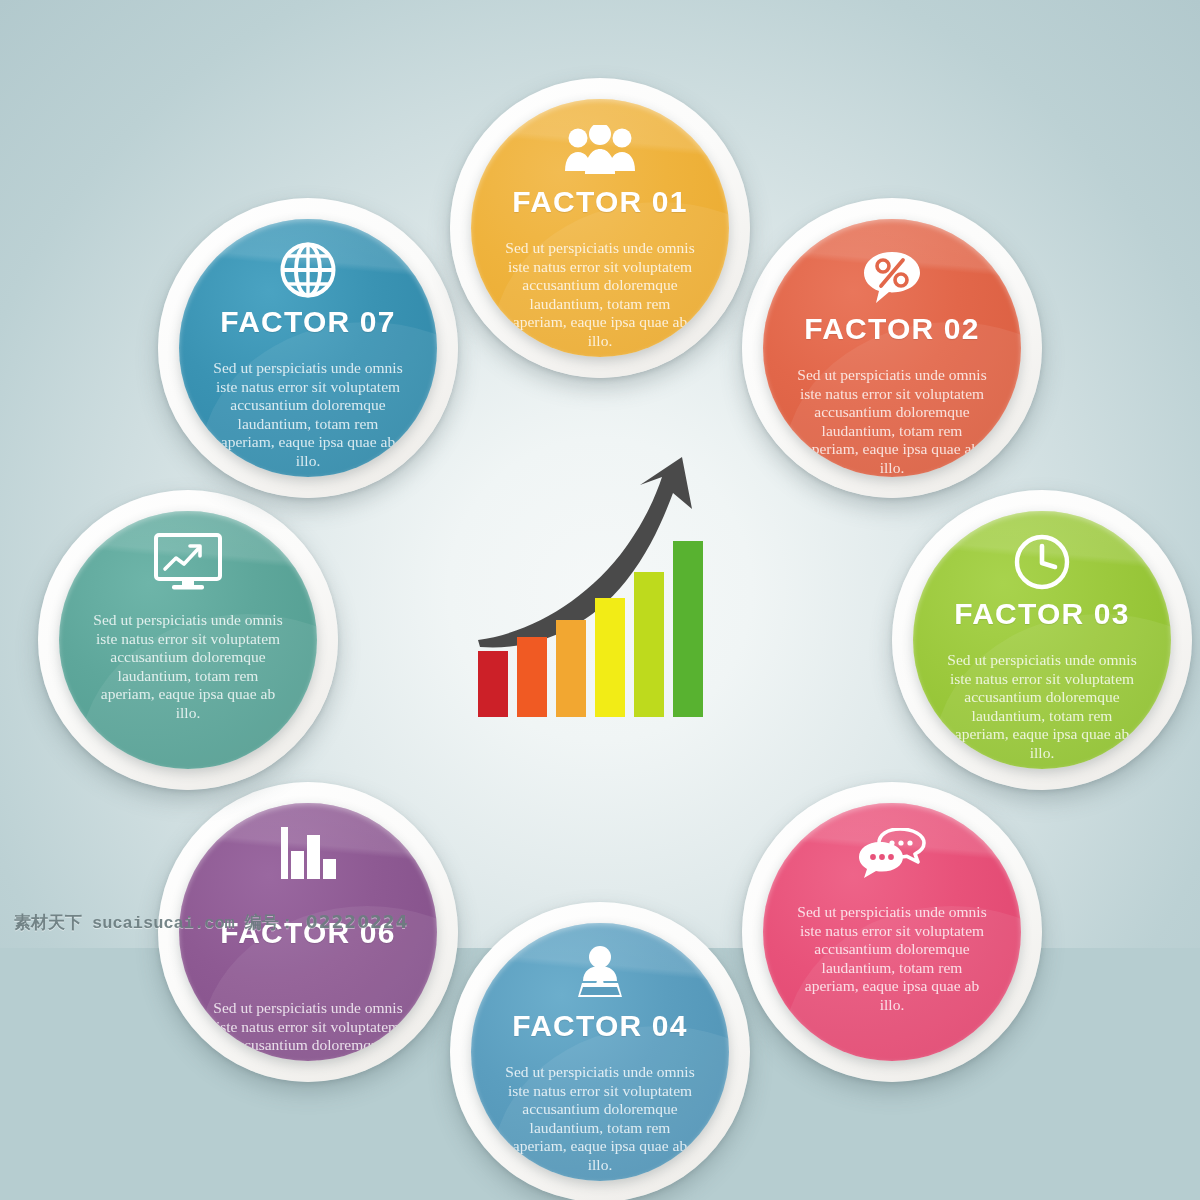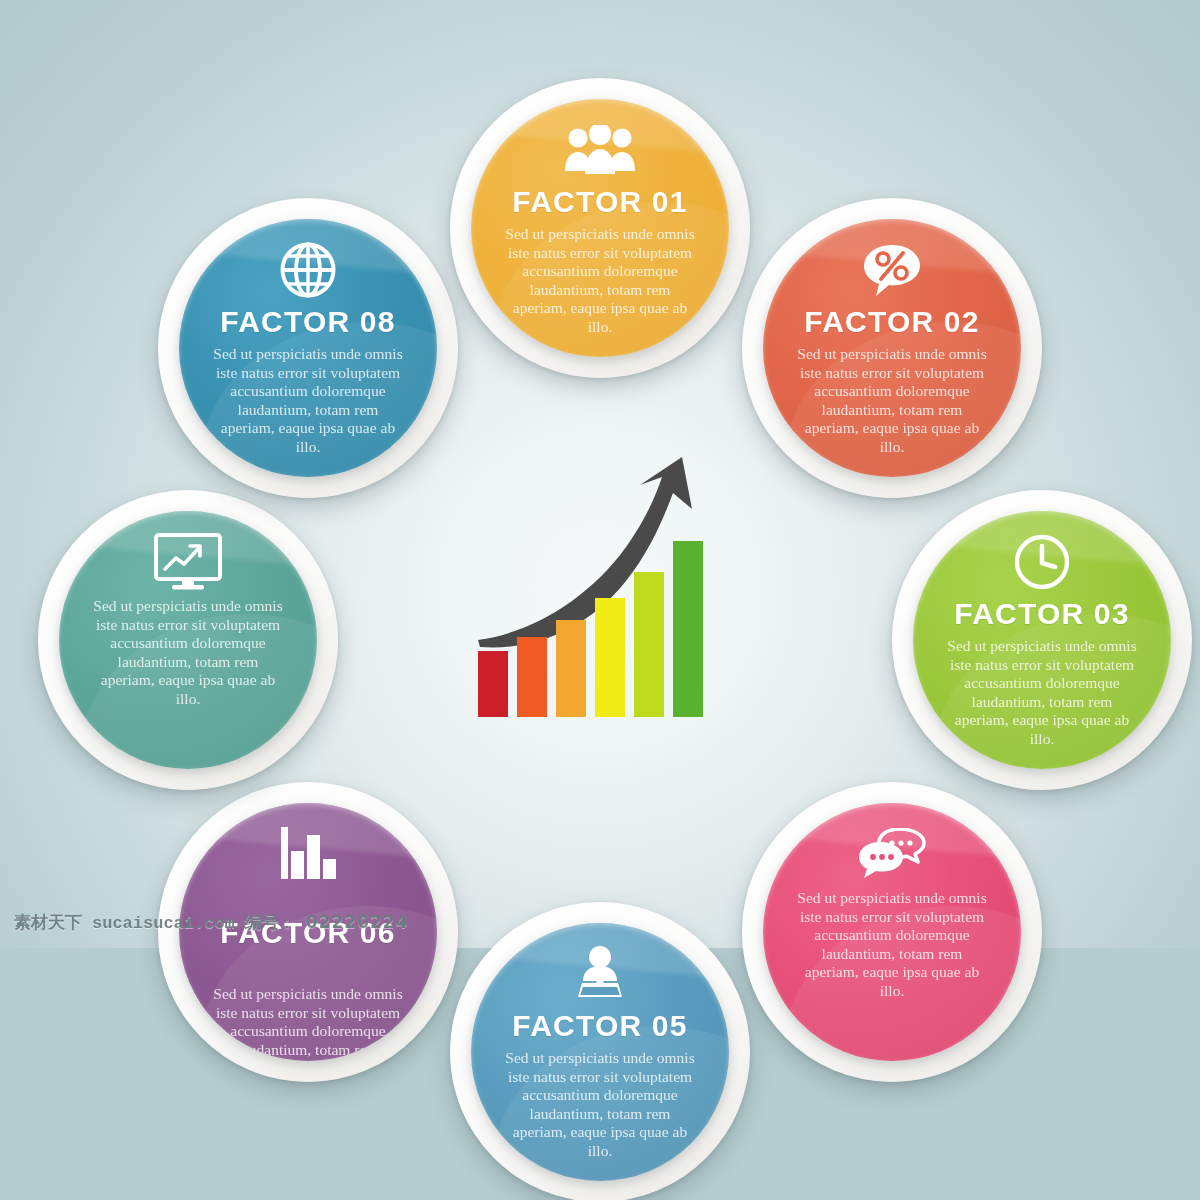--- a/index.html
+++ b/index.html
@@ -51,21 +51,21 @@
     position:relative;z-index:4;
     color:#ffffff;font-size:30px;letter-spacing:1.2px;font-weight:bold;
     margin-top:6px;text-shadow:0 1px 1px rgba(0,0,0,.10);
     font-family:"Liberation Sans", sans-serif;
   }
   .body{
     position:relative;z-index:4;
     color:rgba(255,255,255,.80);
     font-family:"Liberation Serif", serif;
     font-size:15.5px;line-height:18.5px;text-align:center;
-    width:198px;margin-top:6px;
+    width:198px;margin-top:20px;
   }
 
   
   #n1{left:450px;top:78px;}
   #n2{left:742px;top:198px;}
   #n3{left:892px;top:490px;}
   #n4{left:742px;top:782px;}
   #n5{left:450px;top:902px;}
   #n6{left:158px;top:782px;}
   #n7{left:38px;top:490px;}
@@ -137,21 +137,21 @@
         </svg>
       </div>
       <div class="title">FACTOR 01</div>
       <div class="body">Sed ut perspiciatis unde omnis iste natus error sit voluptatem accusantium doloremque laudantium, totam rem aperiam, eaque ipsa quae ab illo.</div>
     </div>
   </div>
 
   <div class="node" id="n2">
     <div class="tab"></div>
     <div class="ring"></div>
-    <div class="disc" style="background:radial-gradient(circle at 35% 28%, #E9765B 0%, #E2674A 42%, #D75B3D 100%);">
+    <div class="disc" style="background:radial-gradient(circle at 35% 28%, #E9765B 0%, #E2674A 42%, #D75B3D 100%);justify-content:flex-end;">
       <div class="icon">
         <svg width="60" height="54" viewBox="0 0 60 54">
           <path d="M30 2 C13 2 2 12 2 23 C2 31 8 38 17 41 L14 53 L27 42 C28.6 42.3 29.3 42.4 30 42.4 C47 42.4 58 33 58 22.8 C58 12 47 2 30 2 Z" fill="#fff"></path>
           <circle cx="21" cy="16" r="6" fill="none" stroke="#E2674A" stroke-width="3.6"></circle>
           <circle cx="39" cy="30" r="6" fill="none" stroke="#E2674A" stroke-width="3.6"></circle>
           <line x1="41" y1="10" x2="19" y2="36" stroke="#E2674A" stroke-width="3.8" stroke-linecap="round"></line>
         </svg>
       </div>
       <div class="title">FACTOR 02</div>
       <div class="body">Sed ut perspiciatis unde omnis iste natus error sit voluptatem accusantium doloremque laudantium, totam rem aperiam, eaque ipsa quae ab illo.</div>
@@ -199,21 +199,21 @@
     <div class="disc" style="background:radial-gradient(circle at 35% 28%, #6CAECC 0%, #5B9EBF 42%, #4C8FB1 100%);">
       <div class="icon">
         <svg width="56" height="58" viewBox="0 0 56 58">
           <circle cx="28" cy="12" r="11" fill="#fff"></circle>
           <path d="M11 36 C11 26 18.5 21 28 21 C37.5 21 45 26 45 36 Z" fill="#fff"></path>
           <path d="M6 52 L10 38 L46 38 L50 52 Z" fill="#fff"></path>
           <path d="M11 42 L45 42 L47.8 50 L8.2 50 Z" fill="#5B9EBF"></path>
           <circle cx="28" cy="38" r="3.6" fill="#fff"></circle>
         </svg>
       </div>
-      <div class="title">FACTOR 05</div>
+      <div class="title">FACTOR 04</div>
       <div class="body">Sed ut perspiciatis unde omnis iste natus error sit voluptatem accusantium doloremque laudantium, totam rem aperiam, eaque ipsa quae ab illo.</div>
     </div>
   </div>
 
   <div class="node" id="n6">
     <div class="tab"></div>
     <div class="ring"></div>
     <div class="disc" style="background:radial-gradient(circle at 35% 28%, #9A68A0 0%, #8E5A93 42%, #814D87 100%);gap:29px;">
       <div class="icon">
         <svg width="58" height="56" viewBox="0 0 58 56">
@@ -252,21 +252,21 @@
       <div class="icon">
         <svg width="58" height="58" viewBox="0 0 58 58">
           <circle cx="29" cy="29" r="25.5" fill="none" stroke="#fff" stroke-width="4"></circle>
           <ellipse cx="29" cy="29" rx="12" ry="25.5" fill="none" stroke="#fff" stroke-width="4"></ellipse>
           <line x1="3.5" y1="29" x2="54.5" y2="29" stroke="#fff" stroke-width="4"></line>
           <line x1="9" y1="15" x2="49" y2="15" stroke="#fff" stroke-width="3.4"></line>
           <line x1="9" y1="43" x2="49" y2="43" stroke="#fff" stroke-width="3.4"></line>
           <line x1="29" y1="3.5" x2="29" y2="54.5" stroke="#fff" stroke-width="3.4"></line>
         </svg>
       </div>
-      <div class="title">FACTOR 08</div>
+      <div class="title">FACTOR 07</div>
       <div class="body">Sed ut perspiciatis unde omnis iste natus error sit voluptatem accusantium doloremque laudantium, totam rem aperiam, eaque ipsa quae ab illo.</div>
     </div>
   </div>
 
   <div id="watermark">
     <span class="wm-brand">素材天下</span>
     <span class="wm-site">sucaisucai.com</span>
     <span class="wm-id-label">编号：</span>
     <span class="wm-num">02220224</span>
   </div>

